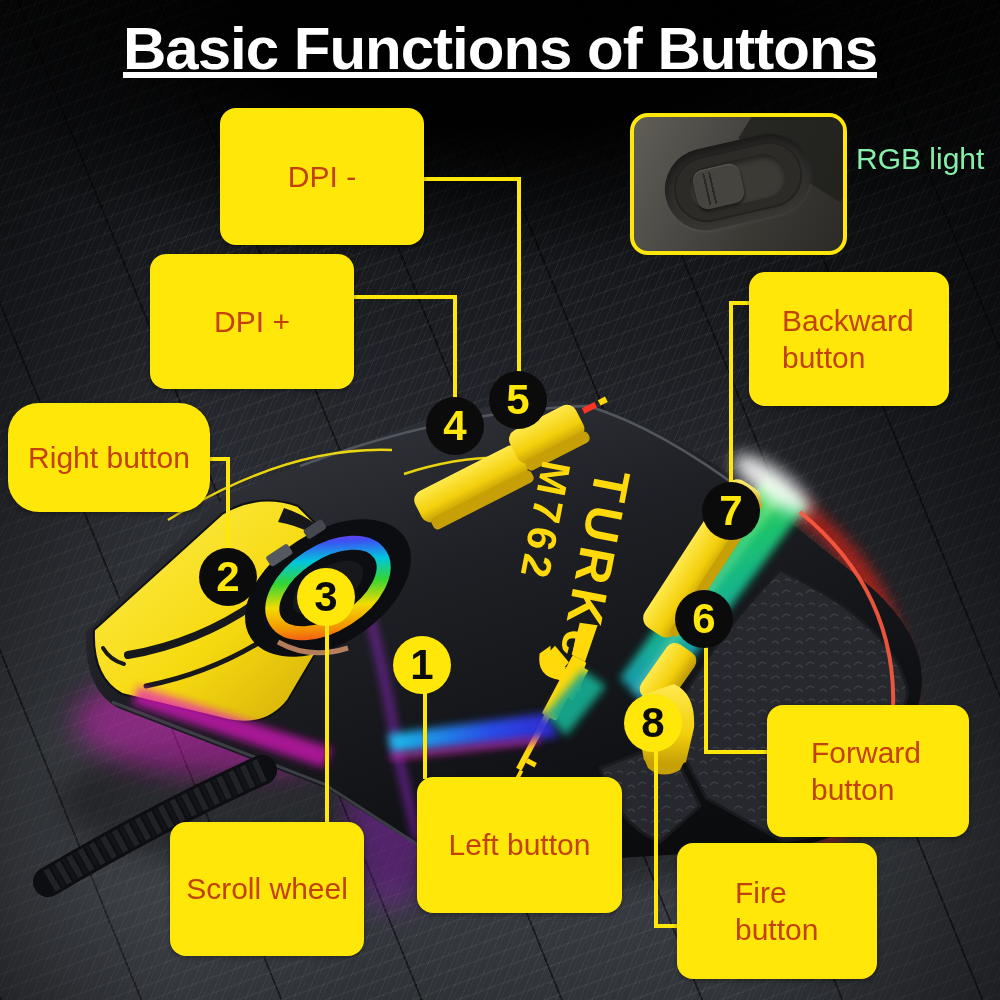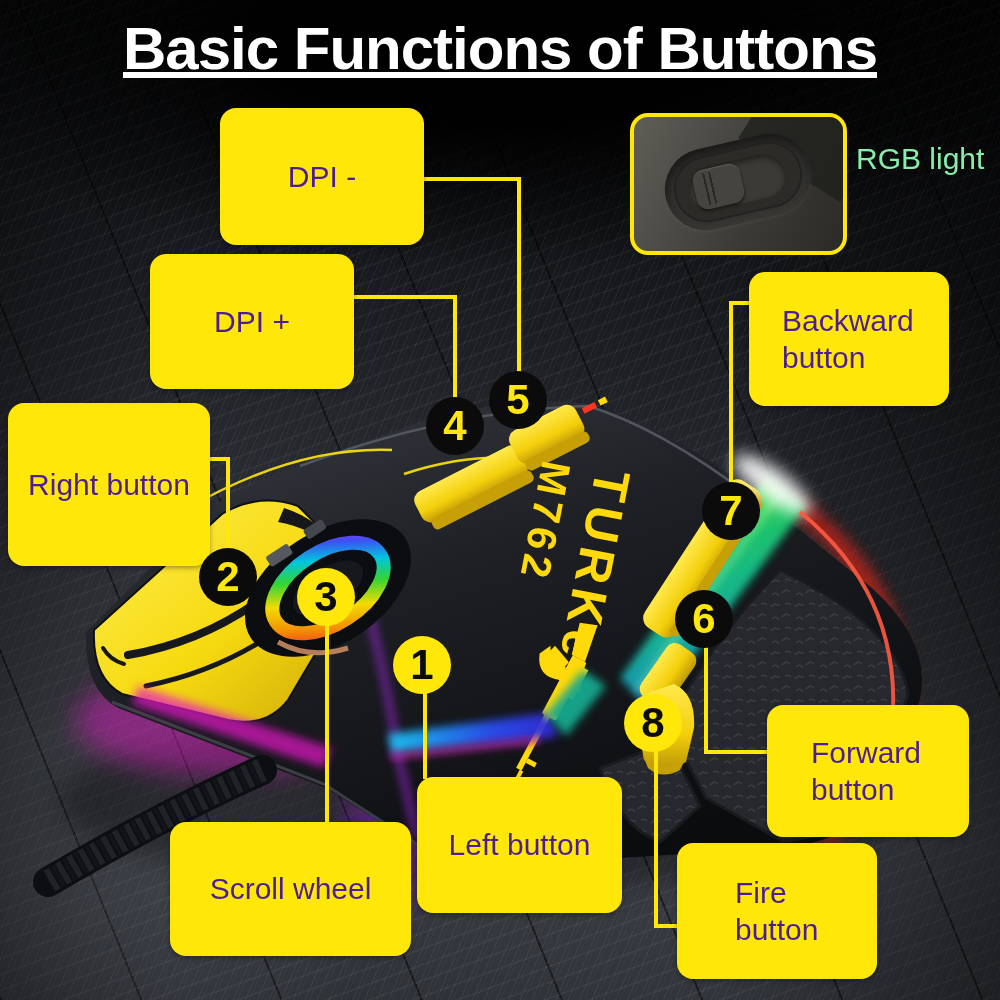--- a/index.html
+++ b/index.html
@@ -22,21 +22,21 @@
   }
   .title{
     position:absolute;left:0;top:14px;width:1000px;text-align:center;
     font-size:60px;font-weight:bold;letter-spacing:-1px;color:#ffffff;z-index:30;text-decoration:underline;
   }
   svg.layer{position:absolute;left:0;top:0;z-index:5;}
   svg.wires{z-index:10;}
   .callout{
     position:absolute;background:#ffe70a;border-radius:16px;z-index:20;
     display:flex;align-items:center;justify-content:center;
-    color:#4c1d95;font-size:30px;line-height:1.24;
+    color:#c2410c;font-size:30px;line-height:1.24;
     box-shadow:0 2px 5px rgba(0,0,0,0.35);
   }
   .callout.twoline{justify-content:flex-start;text-align:left;}
   .marker{
     position:absolute;width:58px;height:58px;border-radius:50%;z-index:25;
     display:flex;align-items:center;justify-content:center;
     font-size:42px;font-weight:bold;
   }
   .marker.dark{background:#0b0b0c;color:#ffe70a;}
   .marker.yellow{background:#ffe70a;color:#0c0c0c;}
@@ -256,21 +256,21 @@
     <polyline points="327,624 327,824"></polyline>
   </g>
 </svg>
 
 <div class="callout" style="left:220px;top:108px;width:204px;height:137px;">
   <span>DPI -</span>
 </div>
 <div class="callout" style="left:150px;top:254px;width:204px;height:135px;">
   <span>DPI +</span>
 </div>
-<div class="callout" style="left:8px;top:403px;width:202px;height:163px;">
+<div class="callout" style="left:8px;top:403px;width:202px;height:109px;border-radius:31px;">
   <span>Right button</span>
 </div>
 <div class="callout twoline" style="left:749px;top:272px;width:200px;height:134px;padding-left:33px;box-sizing:border-box;">
   <div>
     <span style="display:block;">Backward</span>
     <span style="display:block;">button</span>
   </div>
 </div>
 <div class="callout twoline" style="left:767px;top:705px;width:202px;height:132px;padding-left:44px;box-sizing:border-box;">
   <div>
@@ -280,21 +280,21 @@
 </div>
 <div class="callout twoline" style="left:677px;top:843px;width:200px;height:136px;padding-left:58px;box-sizing:border-box;">
   <div>
     <span style="display:block;">Fire</span>
     <span style="display:block;">button</span>
   </div>
 </div>
 <div class="callout" style="left:400px;top:777px;width:205px;height:136px;margin-left:17px;">
   <span>Left button</span>
 </div>
-<div class="callout" style="left:170px;top:822px;width:241px;height:134px;">
+<div class="callout" style="left:170px;top:822px;width:194px;height:134px;">
   <span>Scroll wheel</span>
 </div>
 
 <div class="inset">
   <div class="corner"></div>
   <div class="recess">
     <div class="recess-inner">
       <div class="switch">
         <div class="slider"></div>
       </div>

